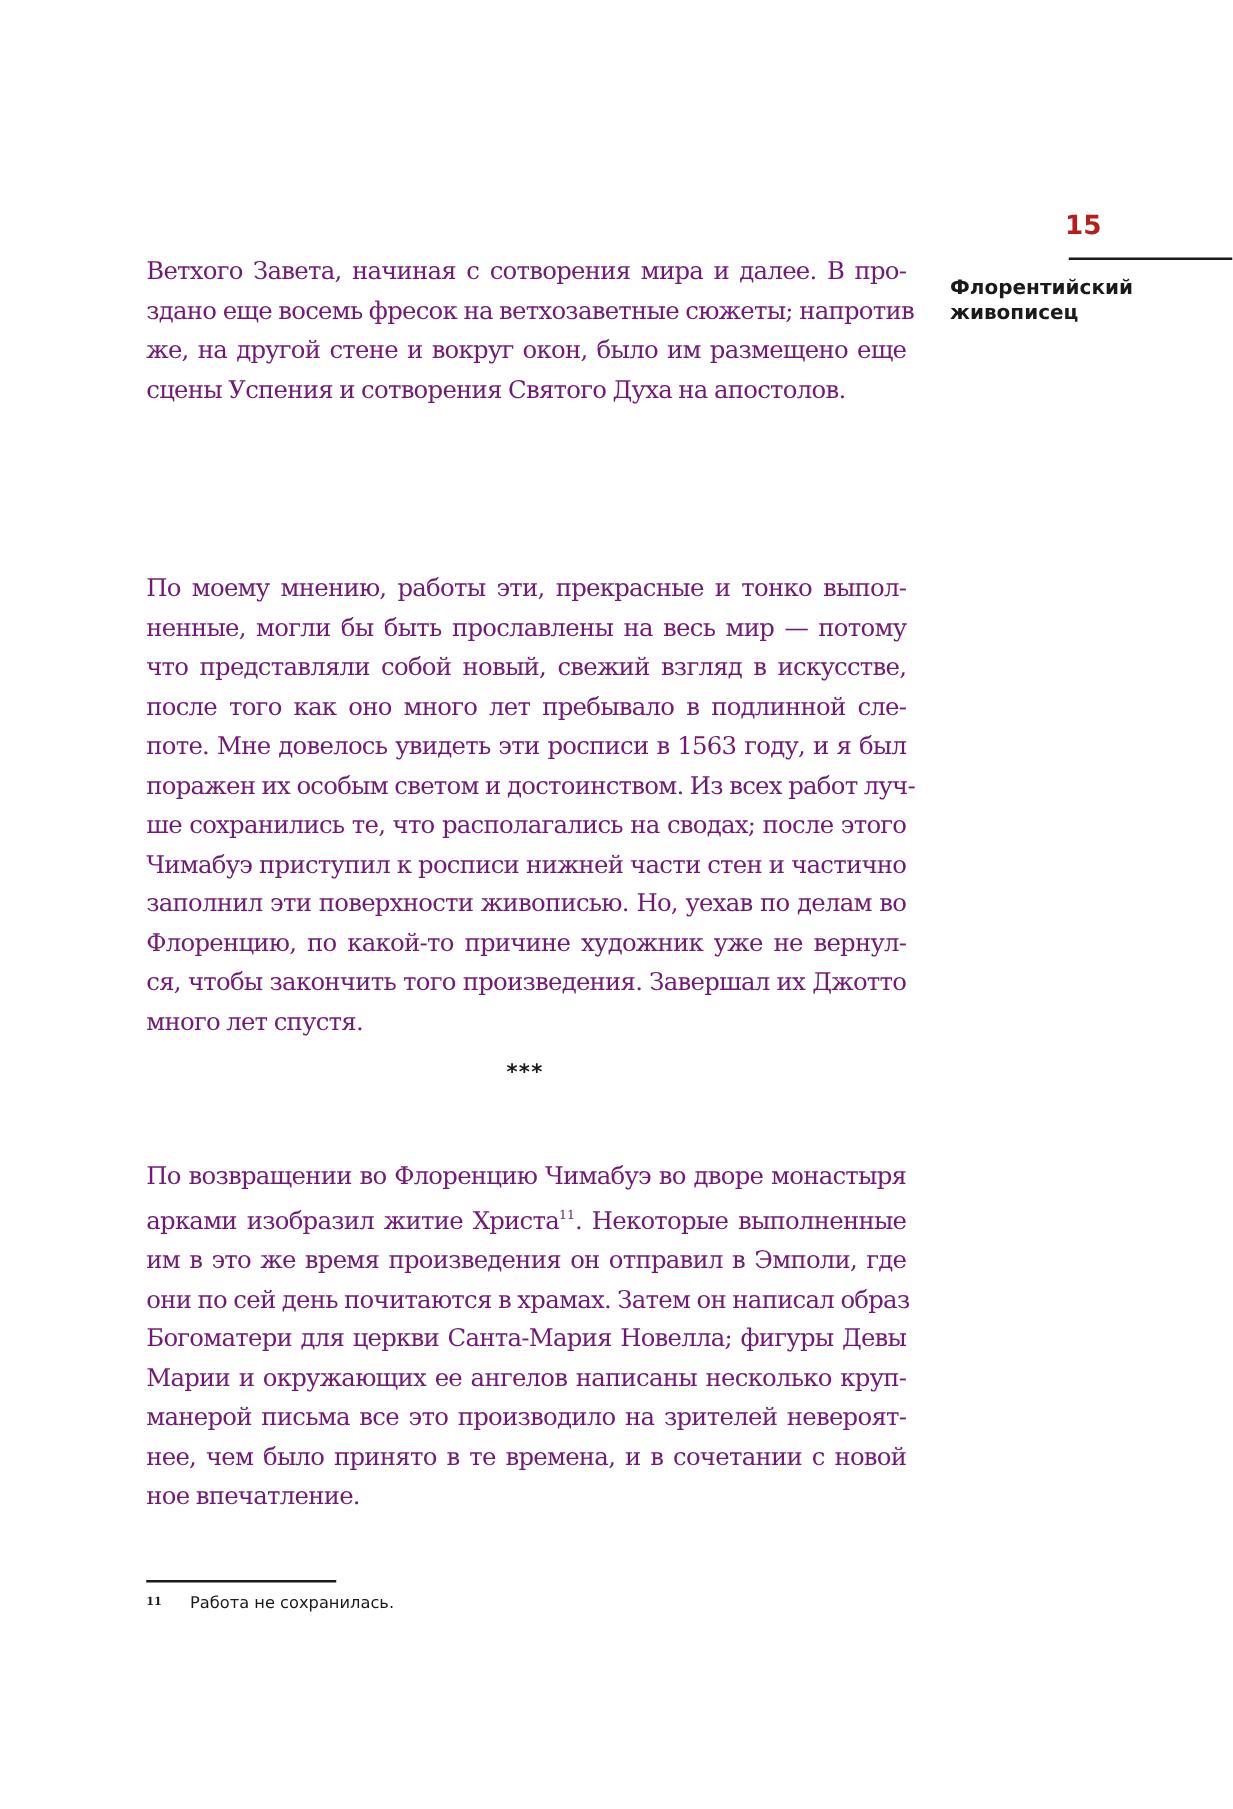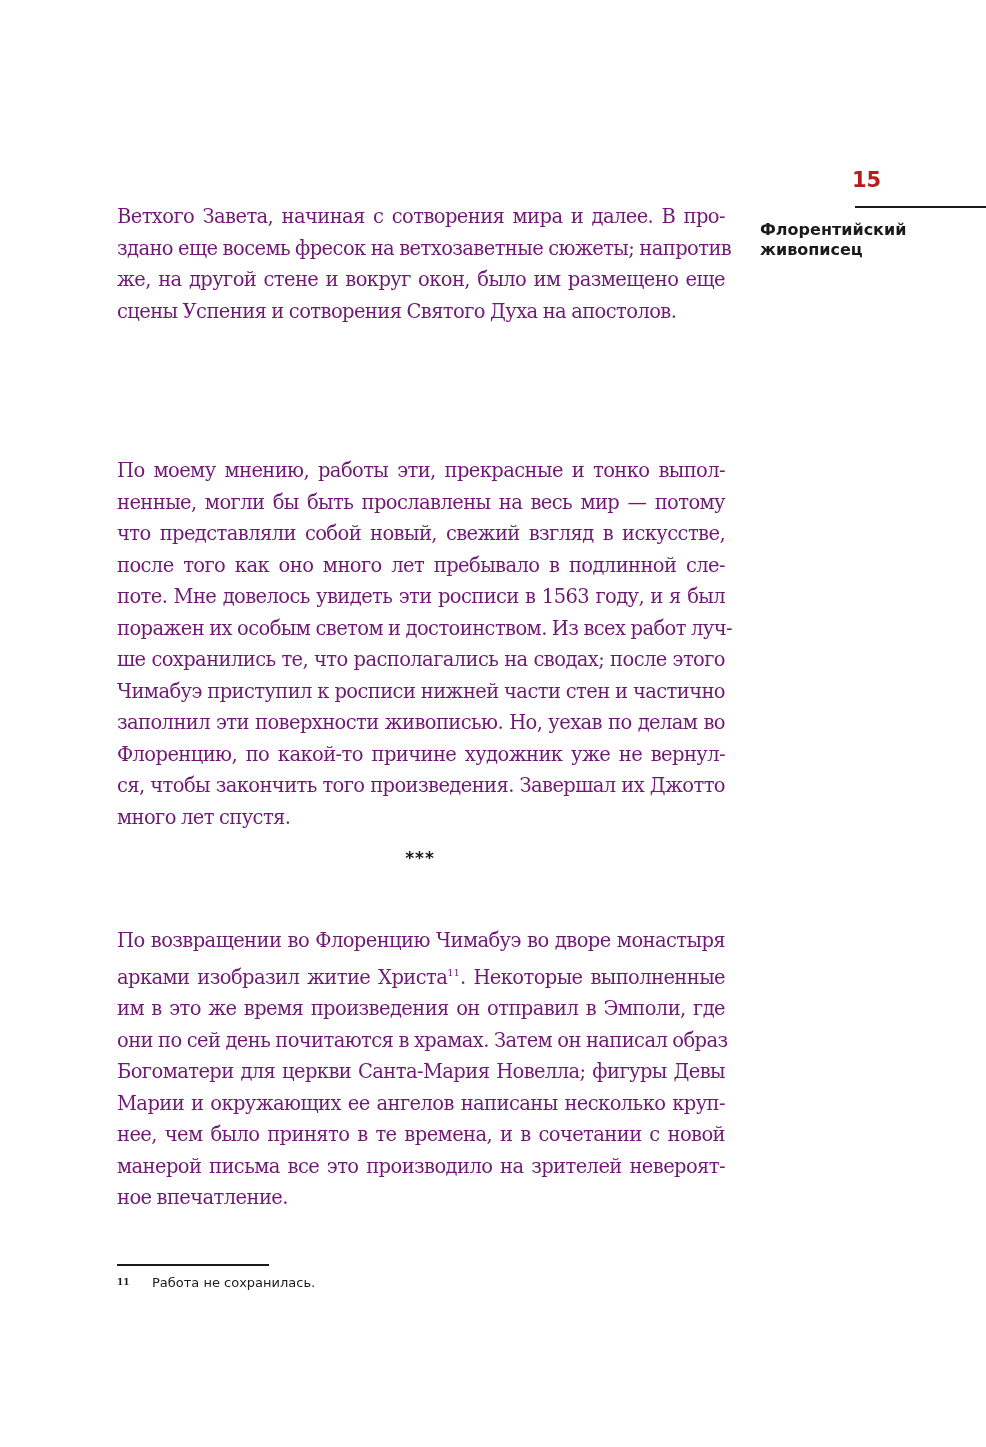--- a/index.html
+++ b/index.html
@@ -75,22 +75,22 @@
 
 <div class="separator">***</div>
 
 <div class="para" id="para3">
   <span class="line">По возвращении во Флоренцию Чимабуэ во дворе монастыря</span>
   <span class="line"><span>арками изобразил житие Христа</span><sup class="fnref">11</sup><span>. Некоторые выполненные</span></span>
   <span class="line">им в это же время произведения он отправил в Эмполи, где</span>
   <span class="line">они по сей день почитаются в храмах. Затем он написал образ</span>
   <span class="line">Богоматери для церкви Санта-Мария Новелла; фигуры Девы</span>
   <span class="line">Марии и окружающих ее ангелов написаны несколько круп-</span>
+  <span class="line">манерой письма все это производило на зрителей невероят-</span>
   <span class="line">нее, чем было принято в те времена, и в сочетании с новой</span>
-  <span class="line">манерой письма все это производило на зрителей невероят-</span>
   <span class="line last">ное впечатление.</span>
 </div>
 
 <div class="footnote-rule"></div>
 <div class="footnote">
   <span class="fn-num">11</span>
   <span class="fn-text">Работа не сохранилась.</span>
 </div>
 
 </body></html>

